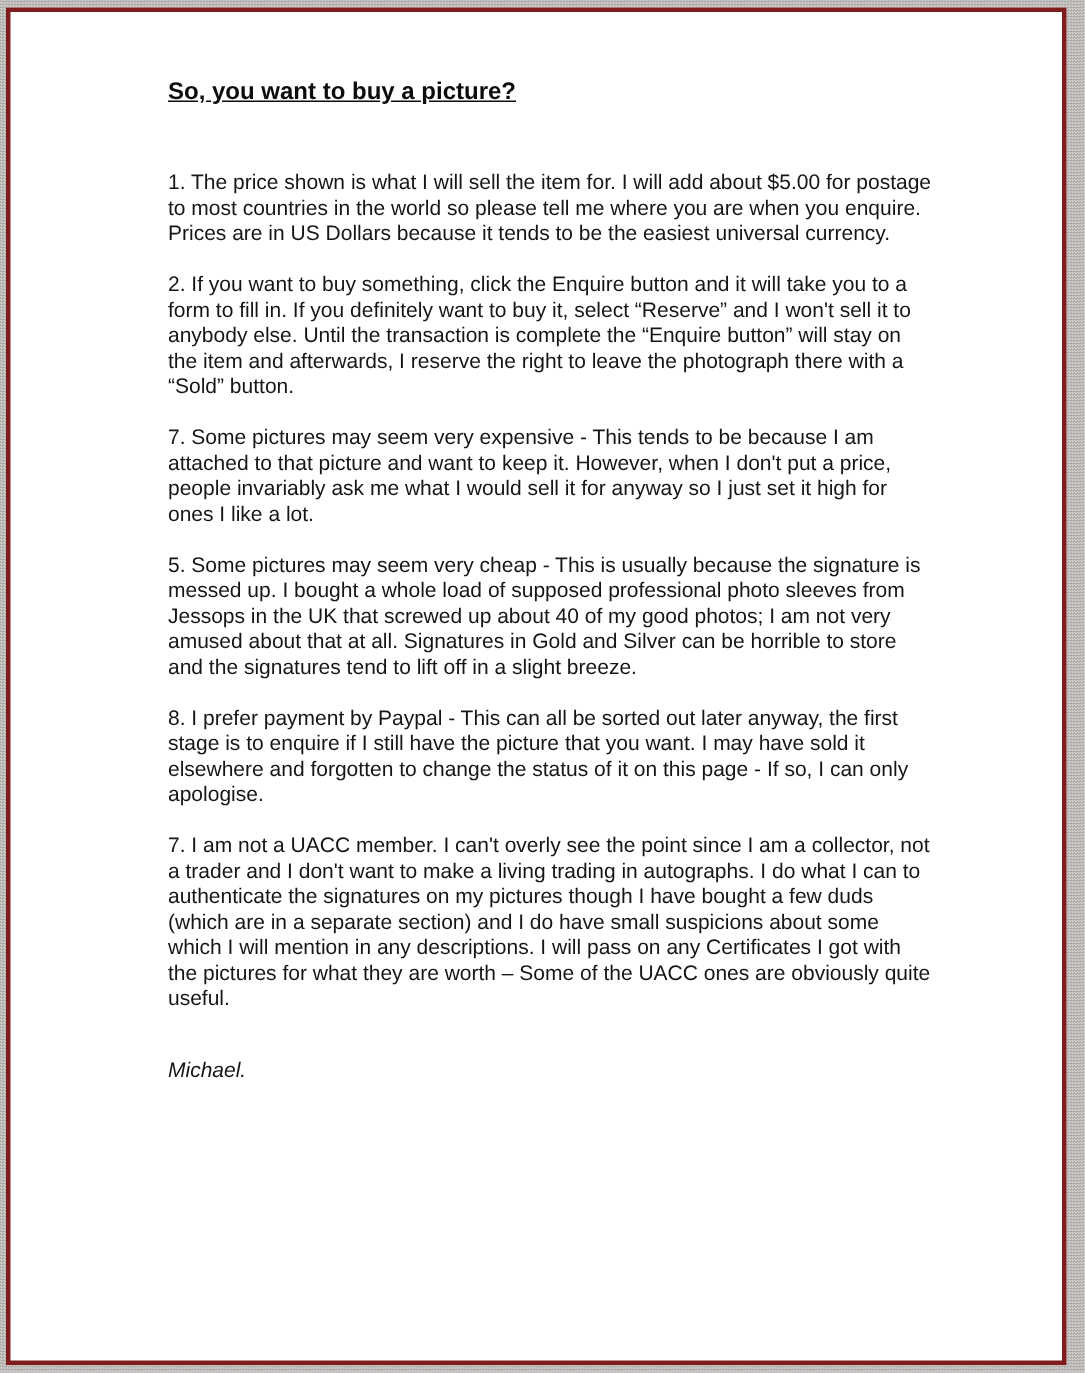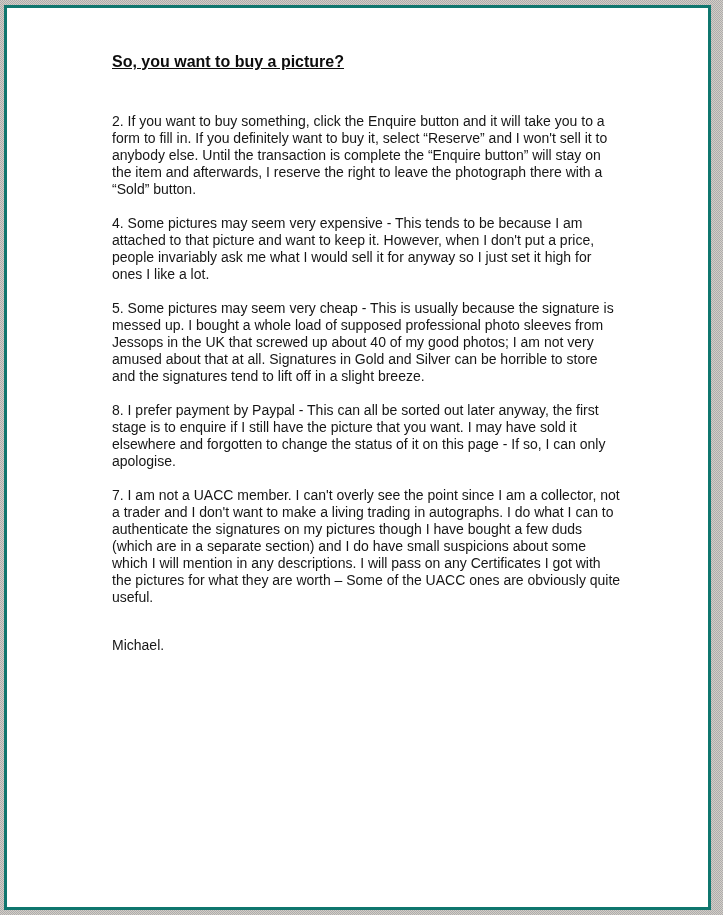--- a/index.html
+++ b/index.html
@@ -17,21 +17,21 @@
     background-size: 2px 2px;
     font-family: "Liberation Sans", sans-serif;
   }
   .page {
     position: absolute;
     left: 4px;
     top: 5px;
     width: 707px;
     height: 905px;
     box-sizing: border-box;
-    border: 3px solid #0f766e;
+    border: 3px solid #7f1d1d;
     background: #ffffff;
   }
   .content {
     box-sizing: content-box;
     padding: 44px 0 0 105px;
     width: 510px;
     color: #161616;
   }
   .doc-title {
     font-size: 16px;
@@ -43,30 +43,32 @@
   }
   .para {
     font-size: 14px;
     line-height: 17px;
     margin: 0 0 17px 0;
   }
   .signature {
     font-size: 14px;
     line-height: 17px;
     margin: 31px 0 0 0;
+    font-style: italic;
   }
 </style>
 </head>
 <body>
 
 <div class="page">
   <div class="content">
     <h1 class="doc-title">So, you want to buy a picture?</h1>
 
+    <p class="para">1. The price shown is what I will sell the item for. I will add about $5.00 for postage to most countries in the world so please tell me where you are when you enquire. Prices are in US Dollars because it tends to be the easiest universal currency.</p>
     <p class="para">2. If you want to buy something, click the Enquire button and it will take you to a form to fill in. If you definitely want to buy it, select “Reserve” and I won't sell it to anybody else. Until the transaction is complete the “Enquire button” will stay on the item and afterwards, I reserve the right to leave the photograph there with a “Sold” button.</p>
-    <p class="para">4. Some pictures may seem very expensive - This tends to be because I am attached to that picture and want to keep it. However, when I don't put a price, people invariably ask me what I would sell it for anyway so I just set it high for ones I like a lot.</p>
+    <p class="para">7. Some pictures may seem very expensive - This tends to be because I am attached to that picture and want to keep it. However, when I don't put a price, people invariably ask me what I would sell it for anyway so I just set it high for ones I like a lot.</p>
     <p class="para">5. Some pictures may seem very cheap - This is usually because the signature is messed up. I bought a whole load of supposed professional photo sleeves from Jessops in the UK that screwed up about 40 of my good photos; I am not very amused about that at all. Signatures in Gold and Silver can be horrible to store and the signatures tend to lift off in a slight breeze.</p>
     <p class="para">8. I prefer payment by Paypal - This can all be sorted out later anyway, the first stage is to enquire if I still have the picture that you want. I may have sold it elsewhere and forgotten to change the status of it on this page - If so, I can only apologise.</p>
     <p class="para">7. I am not a UACC member. I can't overly see the point since I am a collector, not a trader and I don't want to make a living trading in autographs. I do what I can to authenticate the signatures on my pictures though I have bought a few duds (which are in a separate section) and I do have small suspicions about some which I will mention in any descriptions. I will pass on any Certificates I got with the pictures for what they are worth – Some of the UACC ones are obviously quite useful.</p>
 
     <p class="signature">Michael.</p>
   </div>
 </div>
 
 </body></html>

